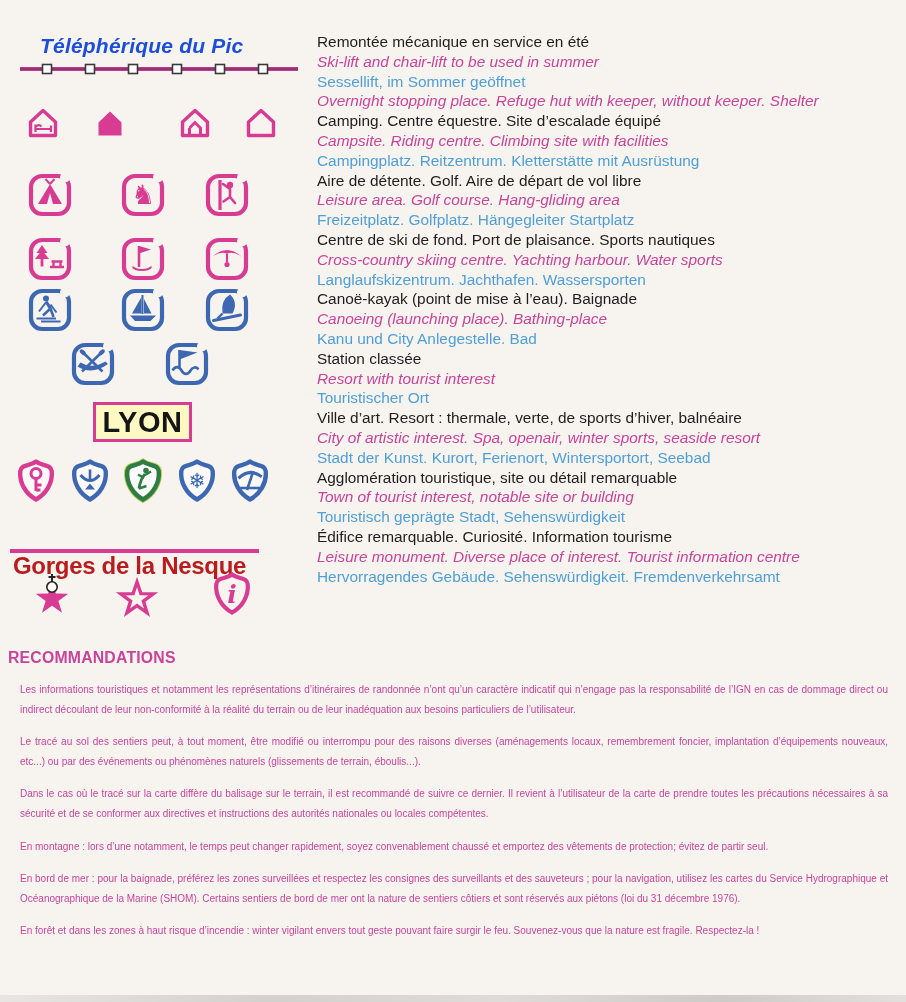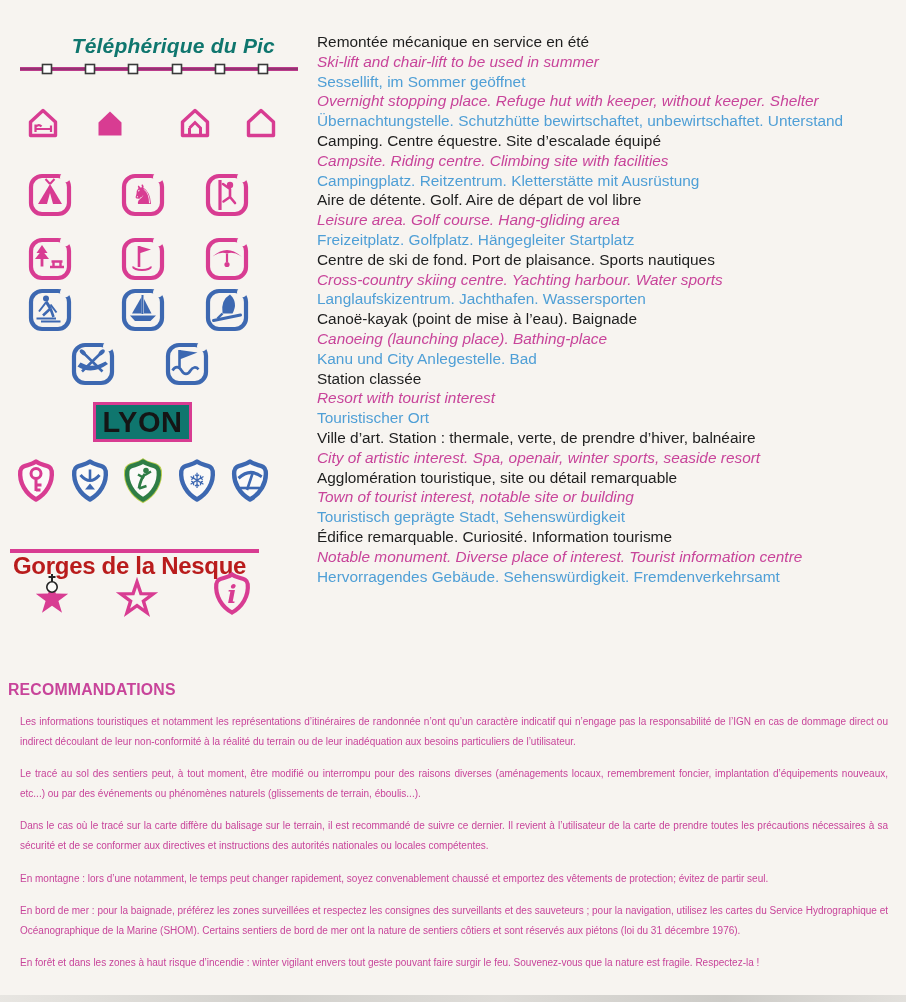--- a/index.html
+++ b/index.html
@@ -5,48 +5,48 @@
   html,body{margin:0;padding:0;}
   body{font-family:"Liberation Sans",sans-serif;}
   #page{position:relative;width:906px;height:1002px;background:#f7f4f0;overflow:hidden;}
   .abs{position:absolute;}
   svg{display:block;overflow:visible;}
   .pink{color:#d83c92;}
   .blue{color:#3d68b1;}
   .green{color:#2e7d46;}
 
   
-  .cable-title{left:40px;top:34px;width:235px;text-align:right;
-    font-size:21px;font-style:italic;font-weight:700;color:#0f766e;letter-spacing:.2px;}
+  .cable-title{left:40px;top:34px;width:235px;text-align:left;
+    font-size:21px;font-style:italic;font-weight:700;color:#1d4ed8;letter-spacing:.2px;}
 
   
   .badge rect.frame{fill:none;stroke:currentColor;stroke-width:4.2;}
   .badge .notch{fill:#f7f4f0;stroke:none;}
   .house path.outline{fill:none;stroke:currentColor;stroke-width:3.4;stroke-linejoin:round;}
   .shield path.sframe{fill:#fbfaf8;stroke:currentColor;stroke-width:4.4;stroke-linejoin:round;}
 
   
   .lyon-box{left:93px;top:402px;width:99px;height:40px;border:3px solid #d83c92;
     box-sizing:border-box;display:flex;align-items:center;justify-content:center;
-    font-size:29px;font-weight:700;color:#151515;letter-spacing:.5px;background:#0f766e;}
+    font-size:29px;font-weight:700;color:#151515;letter-spacing:.5px;background:#fef9c3;}
 
   
   .gorges{left:13px;top:552px;font-size:24px;font-weight:700;color:#b91c1c;letter-spacing:-.3px;white-space:nowrap;}
   .gorges-underline{left:10px;top:549px;width:249px;height:4px;background:#d83c92;}
 
   
   .legend-col{left:317px;top:32px;width:586px;}
   .lg{font-size:15.4px;line-height:19.8px;white-space:nowrap;}
   .lg.fr{color:#1e1e1e;}
   .lg.en{color:#c8449a;font-style:italic;}
   .lg.de{color:#4f9fd6;}
 
   
   .reco{left:8px;top:648px;width:892px;color:#c8449a;}
-  .reco-title{font-size:15.8px;font-weight:700;letter-spacing:.2px;line-height:20px;margin-top:32px;}
+  .reco-title{font-size:15.8px;font-weight:700;letter-spacing:.2px;line-height:20px;}
   .reco p{margin:12px;font-size:10px;line-height:20.1px;text-align:justify;}
 
   .bottom-bar{left:0;bottom:0;width:906px;height:7px;
     background:linear-gradient(to right,#e4e2de 0%,#c9c8c4 30%,#d8d6d2 55%,#c2c1bd 80%,#dddbd7 100%);opacity:.8;}
 </style>
 </head>
 <body>
 
 <div id="page">
 
@@ -211,43 +211,43 @@
   <svg class="abs pink" style="left:208px;top:570px" width="48" height="48" viewBox="0 0 48 48">
     <path d="M24 4.5 C30.5 9.5 38.5 7 39.7 14 C41 26 34 37 24 42.5 C14 37 7 26 8.3 14 C9.5 7 17.5 9.5 24 4.5 Z" fill="none" stroke="currentColor" stroke-width="4.2"></path>
     <text x="24" y="33" font-family="'DejaVu Serif',serif" font-style="italic" font-weight="700" font-size="25" text-anchor="middle" fill="currentColor">i</text>
   </svg>
 
   <div class="abs legend-col">
     <div class="lg fr">Remontée mécanique en service en été</div>
     <div class="lg en">Ski-lift and chair-lift to be used in summer</div>
     <div class="lg de">Sessellift, im Sommer geöffnet</div>
     <div class="lg en">Overnight stopping place. Refuge hut with keeper, without keeper. Shelter</div>
-    <div class="lg de">Übernachtungstelle. Schutzhütte bewirtschaftet, unbewirtschaftet. Unterstand</div>
     <div class="lg fr">Camping. Centre équestre. Site d’escalade équipé</div>
     <div class="lg en">Campsite. Riding centre. Climbing site with facilities</div>
     <div class="lg de">Campingplatz. Reitzentrum. Kletterstätte mit Ausrüstung</div>
     <div class="lg fr">Aire de détente. Golf. Aire de départ de vol libre</div>
     <div class="lg en">Leisure area. Golf course. Hang-gliding area</div>
     <div class="lg de">Freizeitplatz. Golfplatz. Hängegleiter Startplatz</div>
     <div class="lg fr">Centre de ski de fond. Port de plaisance. Sports nautiques</div>
     <div class="lg en">Cross-country skiing centre. Yachting harbour. Water sports</div>
     <div class="lg de">Langlaufskizentrum. Jachthafen. Wassersporten</div>
     <div class="lg fr">Canoë-kayak (point de mise à l’eau). Baignade</div>
     <div class="lg en">Canoeing (launching place). Bathing-place</div>
     <div class="lg de">Kanu und City Anlegestelle. Bad</div>
     <div class="lg fr">Station classée</div>
     <div class="lg en">Resort with tourist interest</div>
     <div class="lg de">Touristischer Ort</div>
-    <div class="lg fr">Ville d’art. Station : thermale, verte, de prendre d’hiver, balnéaire</div>
+    <div class="lg fr">Ville d’art. Resort : thermale, verte, de sports d’hiver, balnéaire</div>
     <div class="lg en">City of artistic interest. Spa, openair, winter sports, seaside resort</div>
+    <div class="lg de">Stadt der Kunst. Kurort, Ferienort, Wintersportort, Seebad</div>
     <div class="lg fr">Agglomération touristique, site ou détail remarquable</div>
     <div class="lg en">Town of tourist interest, notable site or building</div>
     <div class="lg de">Touristisch geprägte Stadt, Sehenswürdigkeit</div>
     <div class="lg fr">Édifice remarquable. Curiosité. Information tourisme</div>
-    <div class="lg en">Notable monument. Diverse place of interest. Tourist information centre</div>
+    <div class="lg en">Leisure monument. Diverse place of interest. Tourist information centre</div>
     <div class="lg de">Hervorragendes Gebäude. Sehenswürdigkeit. Fremdenverkehrsamt</div>
   </div>
 
   <div class="abs reco">
     <div class="reco-title">RECOMMANDATIONS</div>
     <p>Les informations touristiques et notamment les représentations d’itinéraires de randonnée n’ont qu’un caractère indicatif qui n’engage pas la responsabilité de l’IGN en cas de dommage direct ou indirect découlant de leur non-conformité à la réalité du terrain ou de leur inadéquation aux besoins particuliers de l’utilisateur.</p>
     <p>Le tracé au sol des sentiers peut, à tout moment, être modifié ou interrompu pour des raisons diverses (aménagements locaux, remembrement foncier, implantation d’équipements nouveaux, etc...) ou par des événements ou phénomènes naturels (glissements de terrain, éboulis...).</p>
     <p>Dans le cas où le tracé sur la carte diffère du balisage sur le terrain, il est recommandé de suivre ce dernier. Il revient à l’utilisateur de la carte de prendre toutes les précautions nécessaires à sa sécurité et de se conformer aux directives et instructions des autorités nationales ou locales compétentes.</p>
     <p>En montagne : lors d’une notamment, le temps peut changer rapidement, soyez convenablement chaussé et emportez des vêtements de protection; évitez de partir seul.</p>
     <p>En bord de mer : pour la baignade, préférez les zones surveillées et respectez les consignes des surveillants et des sauveteurs ; pour la navigation, utilisez les cartes du Service Hydrographique et Océanographique de la Marine (SHOM). Certains sentiers de bord de mer ont la nature de sentiers côtiers et sont réservés aux piétons (loi du 31 décembre 1976).</p>

